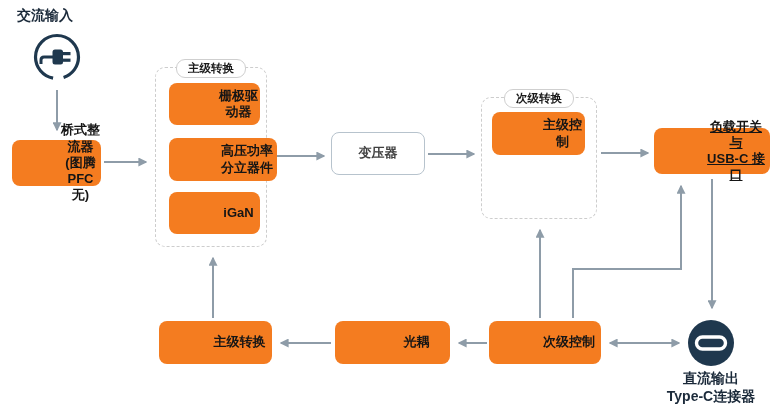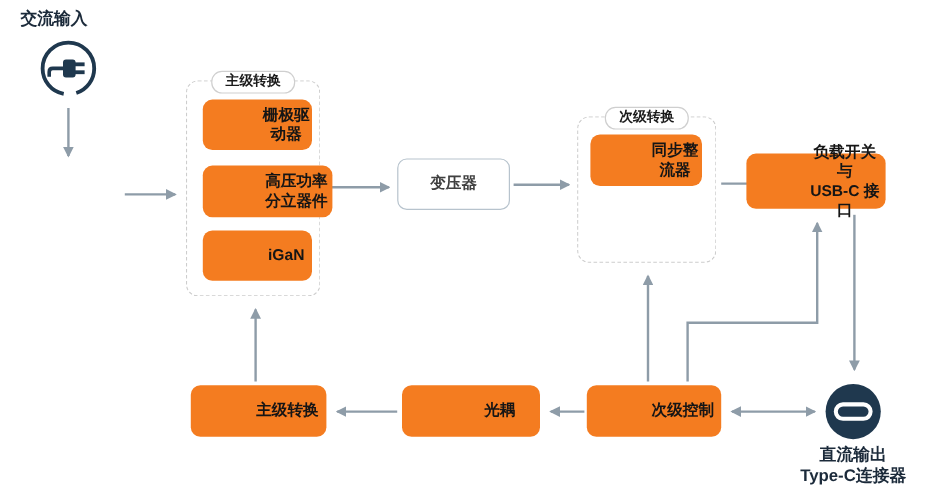--- a/index.html
+++ b/index.html
@@ -62,37 +62,39 @@
   <div class="icon-wrap" style="left:31px;top:31px;width:52px;height:52px;">
     <svg width="52" height="52" viewBox="0 0 52 52">
       <circle cx="26" cy="26" r="21.5" fill="none" stroke="#1F384E" stroke-width="3.2" pathLength="100" stroke-dasharray="20 8 72"></circle>
       <path d="M24,26 H13 Q10,26 10,29 V33" fill="none" stroke="#1F384E" stroke-width="3"></path>
       <rect x="21.5" y="18.5" width="10.5" height="15" rx="2.5" fill="#1F384E"></rect>
       <rect x="31" y="21" width="8.5" height="3.2" fill="#1F384E"></rect>
       <rect x="31" y="27.6" width="8.5" height="3.2" fill="#1F384E"></rect>
     </svg>
   </div>
 
+  <div class="node orange" style="left:12px;top:140px;width:89px;height:46px;">桥式整流器
+(图腾PFC无)</div>
 
   <div class="group" style="left:155px;top:67px;width:112px;height:180px;">
     <div class="group-pill">主级转换</div>
   </div>
   <div class="node orange" style="left:169px;top:83px;width:91px;height:42px;">栅极驱动器</div>
   <div class="node orange" style="left:169px;top:138px;width:108px;height:43px;">高压功率
 分立器件</div>
   <div class="node orange" style="left:169px;top:192px;width:91px;height:42px;">iGaN</div>
 
   <div class="node white-node" style="left:331px;top:132px;width:94px;height:43px;">变压器</div>
 
   <div class="group" style="left:481px;top:97px;width:116px;height:122px;">
     <div class="group-pill">次级转换</div>
   </div>
-  <div class="node orange" style="left:492px;top:112px;width:93px;height:43px;">同步整流器</div>
+  <div class="node orange" style="left:492px;top:112px;width:93px;height:43px;">主级控制</div>
 
-  <div class="node orange" style="left:622px;top:128px;width:116px;height:46px;">负载开关 与
+  <div class="node orange" style="left:654px;top:128px;width:116px;height:46px;text-decoration:underline;">负载开关 与
 USB-C 接口</div>
 
   <div class="node orange" style="left:159px;top:321px;width:113px;height:43px;">主级转换</div>
   <div class="node orange" style="left:335px;top:321px;width:115px;height:43px;">光耦</div>
   <div class="node orange" style="left:489px;top:321px;width:112px;height:43px;">次级控制</div>
 
   <div class="icon-wrap" style="left:687px;top:319px;width:48px;height:48px;">
     <svg width="48" height="48" viewBox="0 0 48 48">
       <circle cx="24" cy="24" r="23" fill="#1F384E"></circle>
       <rect x="9.5" y="18" width="29" height="12" rx="6" fill="none" stroke="#ffffff" stroke-width="3.4"></rect>

